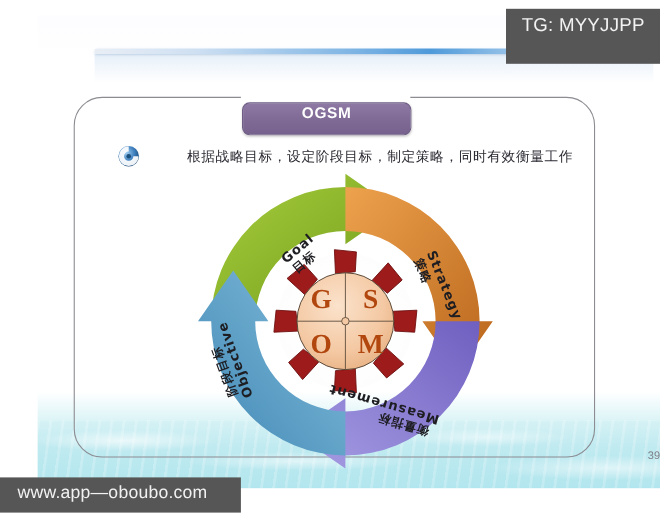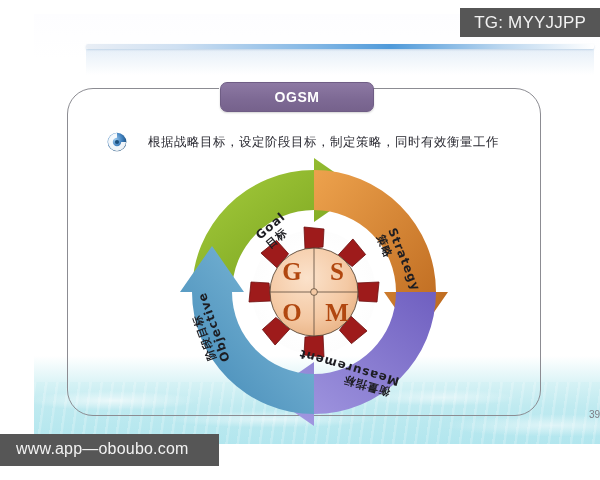--- a/index.html
+++ b/index.html
@@ -63,32 +63,32 @@
     background:transparent;
   }
   
   #card-notch{
     position:absolute;left:185px;top:68px;width:154px;height:12px;
     background:#ffffff;
   }
 
   
   #ogsm{
-    position:absolute;left:186px;top:68px;width:152px;height:28px;
+    position:absolute;left:186px;top:79px;width:152px;height:28px;
     background:linear-gradient(180deg,#8d79a3 0%,#7e6a95 55%,#76628c 100%);
     border:1px solid #6f5d85;border-radius:7px;
-    display:flex;align-items:center;justify-content:center;
+    display:flex;justify-content:center;
     color:#ffffff;font-size:14px;font-weight:bold;letter-spacing:.6px;
     box-shadow:0 1px 2px rgba(0,0,0,.18);
   }
 
   
   #sub-row{
     position:absolute;left:72px;top:114px;width:400px;height:28px;
-    display:flex;align-items:center;gap:20px;
+    display:flex;align-items:center;gap:42px;
   }
   #spiral{width:22px;height:22px;flex:0 0 22px;}
   #sub-text{
     font-family:"DejaVu Sans","Liberation Sans",sans-serif;
     font-size:12.5px;color:#2b2b33;white-space:nowrap;letter-spacing:.5px;
   }
 
   
   #cycle{
     position:absolute;left:140px;top:150px;width:280px;height:262px;
@@ -112,21 +112,21 @@
   #pagenum{
     position:absolute;left:0;right:0;top:395px;text-align:right;
     font-size:10px;color:#7e7e86;font-family:"Liberation Sans",sans-serif;
   }
 
   
   #tg-badge{
     position:absolute;right:0;top:8px;
     background:#565656;color:#f2f2f2;
     font-size:17px;letter-spacing:.2px;
-    padding:5px 14px 4px 14px;
+    padding:5px 14px 25px 14px;
     font-family:"Liberation Sans",sans-serif;
   }
   #watermark{
     position:absolute;left:0;bottom:14px;
     background:#565656;color:#f2f2f2;
     font-size:16px;letter-spacing:.2px;
     padding:6px 30px 8px 16px;
     font-family:"Liberation Sans",sans-serif;
   }
 </style>

